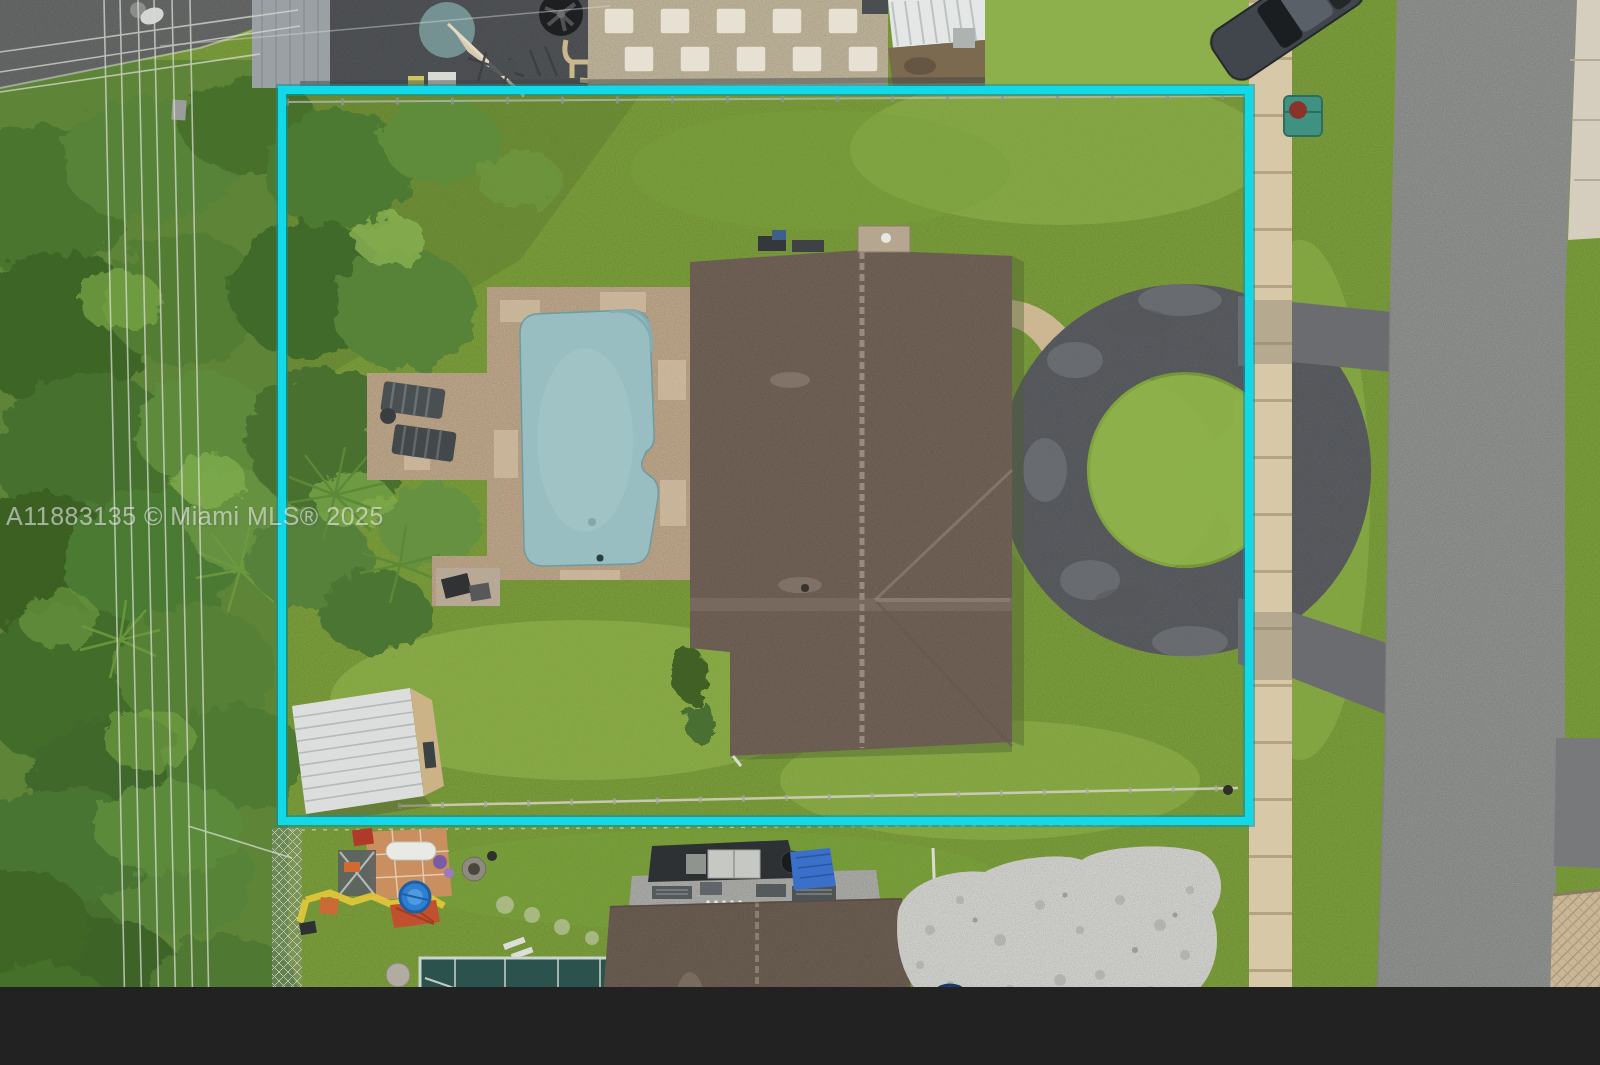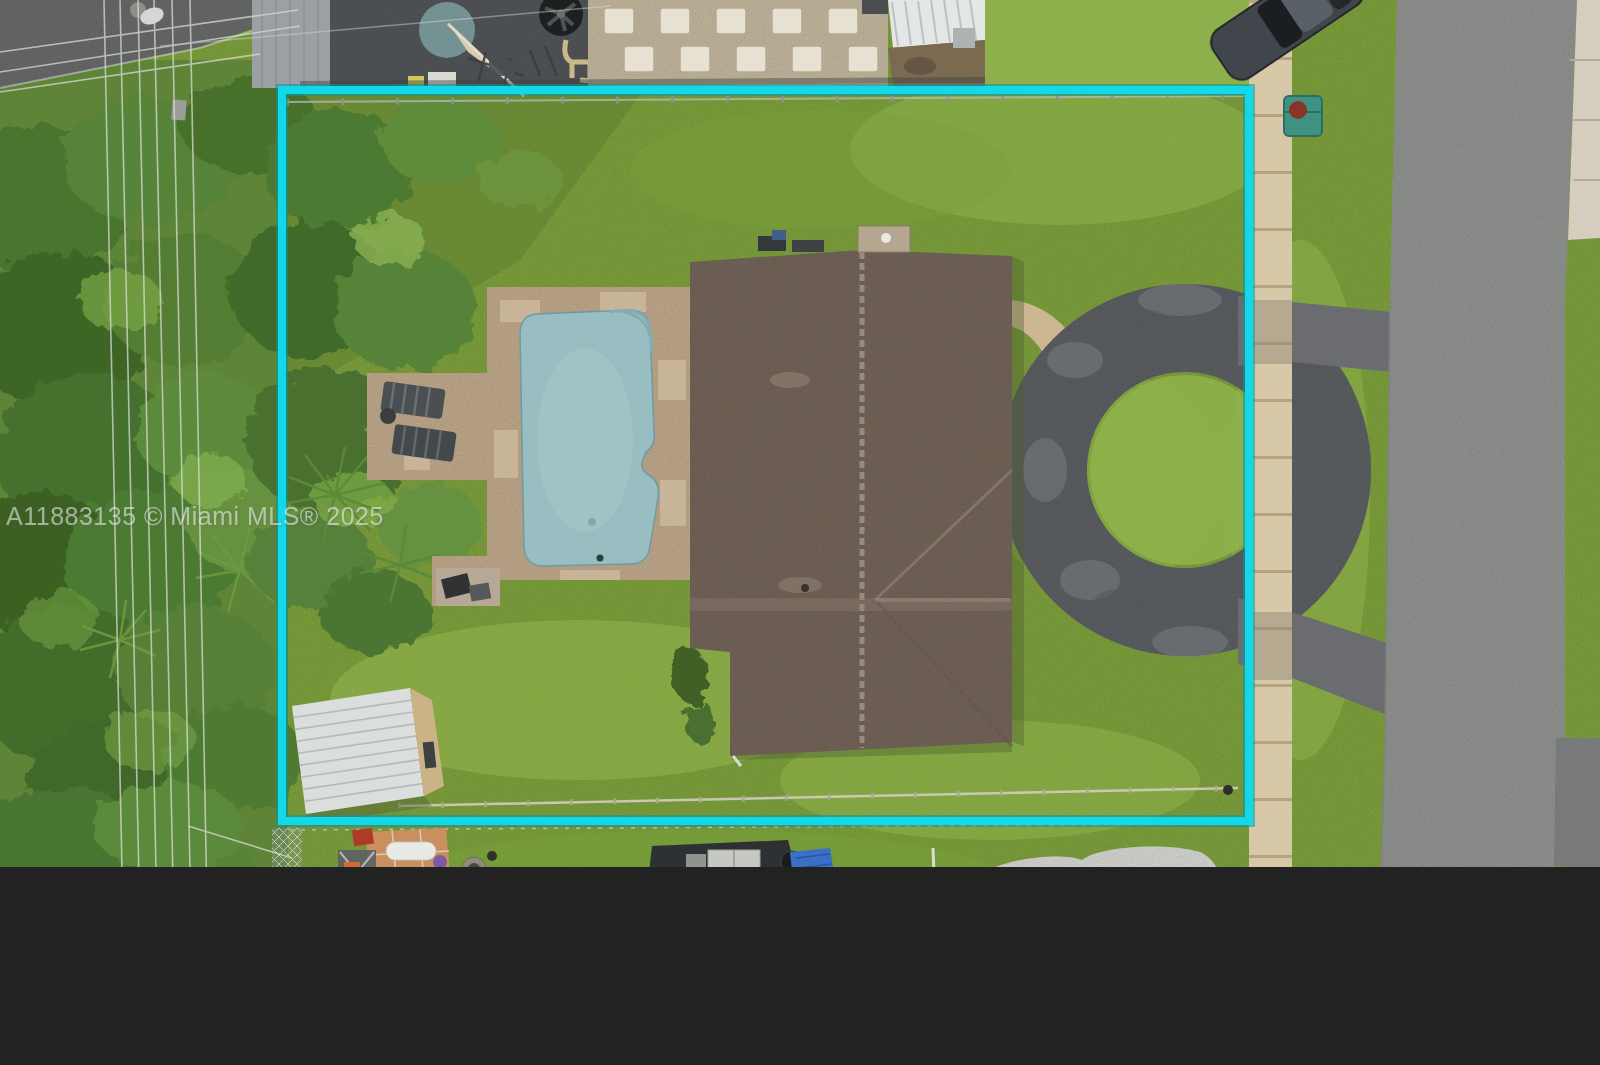--- a/index.html
+++ b/index.html
@@ -1,16 +1,16 @@
 <!DOCTYPE html>
 <html><head>
 <meta charset="utf-8">
 <style>
   html,body{margin:0;padding:0;background:#222;}
-  .stage{position:relative;width:1600px;height:867px;overflow:hidden;background:#15803d;
+  .stage{position:relative;width:1600px;height:987px;overflow:hidden;background:#15803d;
          font-family:"Liberation Sans",sans-serif;}
   .stage svg{position:absolute;left:0;top:0;}
   .watermark{position:absolute;left:6px;top:502px;font-size:25px;font-weight:400;
              color:rgba(255,255,255,0.52);letter-spacing:.5px;white-space:nowrap;
              text-shadow:1px 1px 2px rgba(90,90,90,.28);user-select:none;}
 </style>
 </head>
 <body>
 
 <div class="stage">

